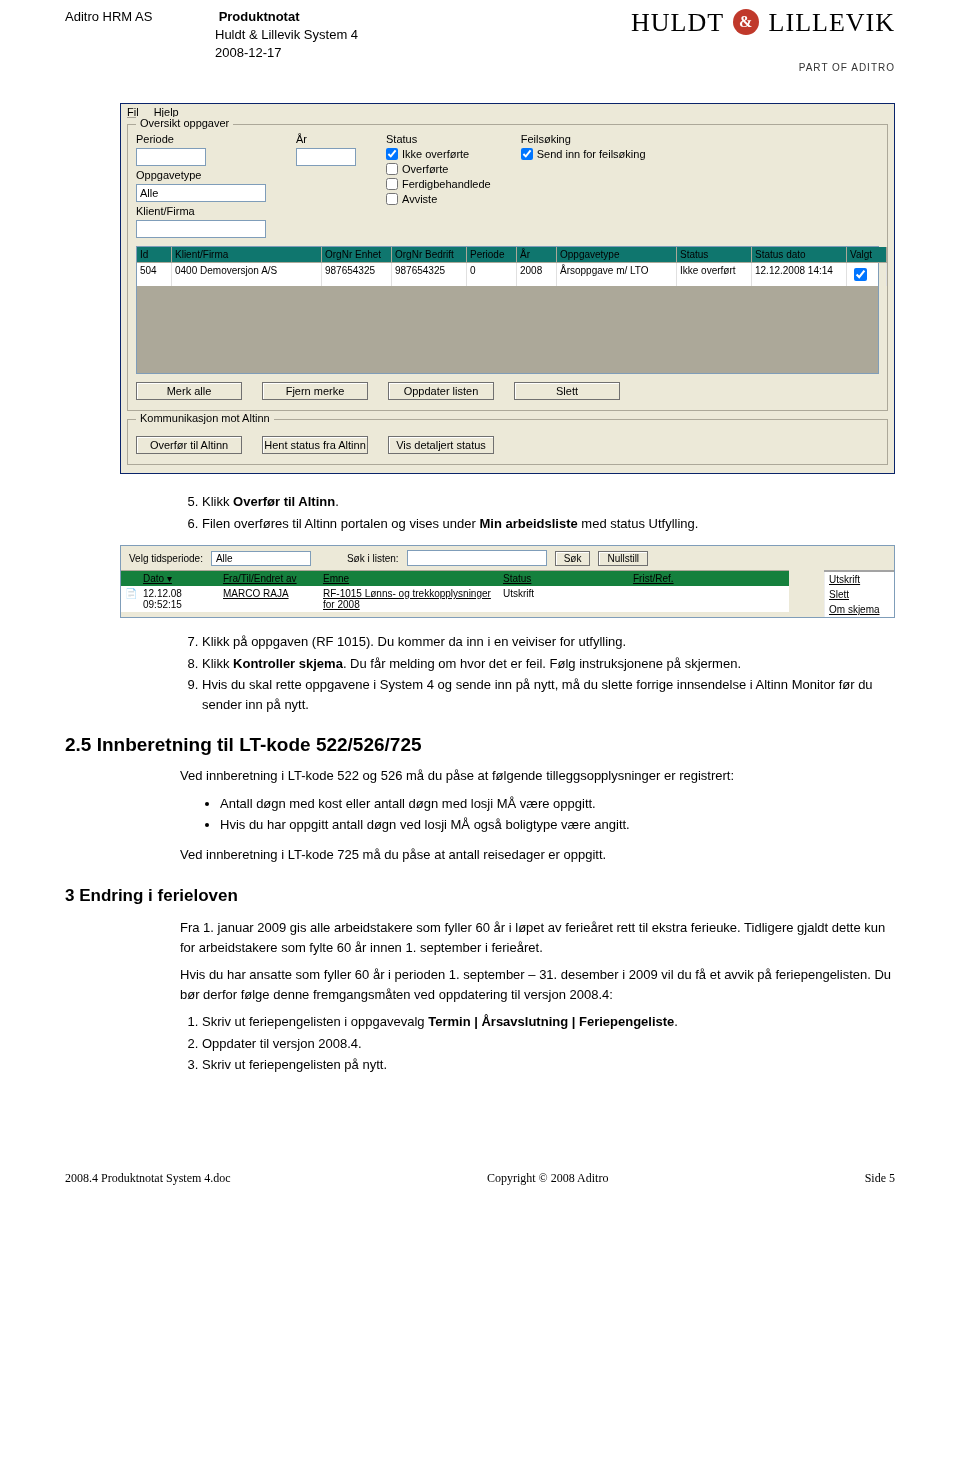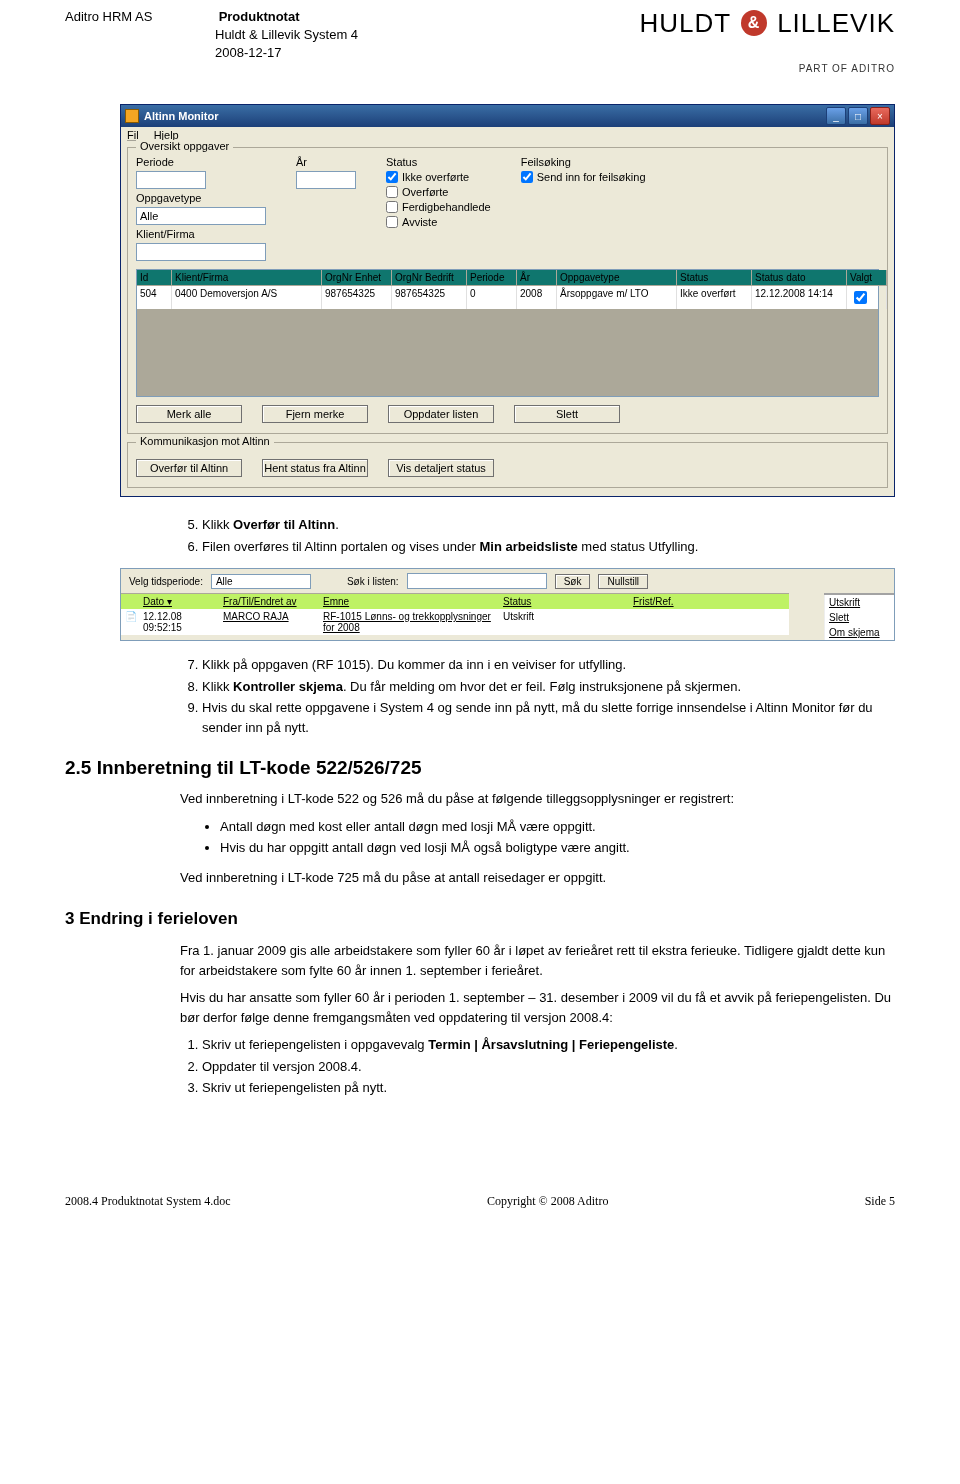--- a/index.html
+++ b/index.html
@@ -19,21 +19,21 @@
     display: flex;
     justify-content: space-between;
     align-items: flex-start;
     padding-top: 8px;
     padding-bottom: 30px;
   }
   .doc-header-left { font-size: 13px; line-height: 1.4; }
   .doc-header-left .company { display: inline-block; width: 150px; }
   .doc-header-left .bold { font-weight: bold; }
   .logo { text-align: right; }
-  .logo-main { font-family: Liberation Sans, sans-serif; font-size: 26px; letter-spacing: 1px; }
+  .logo-main { font-family: Liberation Serif, serif; font-size: 26px; letter-spacing: 1px; }
   .logo-amp {
     display: inline-flex; align-items: center; justify-content: center;
     width: 26px; height: 26px; background: #c0392b; color: #fff;
     border-radius: 50%; font-weight: bold; font-size: 16px; vertical-align: 4px;
     margin: 0 2px;
   }
   .logo-sub { font-size: 10px; letter-spacing: 1px; color: #333; margin-top: 24px; }
 
   
   .app-window {
@@ -130,21 +130,21 @@
   .mini-btn {
     border: 1px solid #707070; background: #ece9d8; padding: 1px 8px;
     box-shadow: inset 1px 1px 0 #fff;
   }
   .mini-head, .mini-row {
     display: grid;
     grid-template-columns: 18px 80px 100px 180px 130px 100px 60px;
     font-size: 10px;
   }
   .mini-head div {
-    background: #bef264; padding: 2px 4px; text-decoration: underline;
+    background: #15803d; padding: 2px 4px; text-decoration: underline;
     border-top: 1px solid #aca899;
   }
   .mini-row div { padding: 2px 4px; background: #fff; }
   .mini-row .uline { text-decoration: underline; }
   .mini-side {
     font-size: 10px; padding: 2px 4px; background: #fff;
     border-left: 1px solid #eee; text-decoration: underline;
   }
 
   
@@ -183,29 +183,20 @@
       <div class="logo-main">
         <span>HULDT</span>
         <span class="logo-amp">&amp;</span>
         <span>LILLEVIK</span>
       </div>
       <div class="logo-sub">PART OF ADITRO</div>
     </div>
   </div>
 
   <div class="app-window">
-    <div class="titlebar">
-      <span class="app-icon"></span>
-      <span class="title">Altinn Monitor</span>
-      <div class="win-buttons">
-        <span class="win-btn">_</span>
-        <span class="win-btn">□</span>
-        <span class="win-btn close">×</span>
-      </div>
-    </div>
     <div class="menubar">
       <span>Fil</span>
       <span>Hjelp</span>
     </div>
 
     <div class="groupbox">
       <span class="groupbox-title">Oversikt oppgaver</span>
 
       <div class="filters">
         <div class="fcol">

